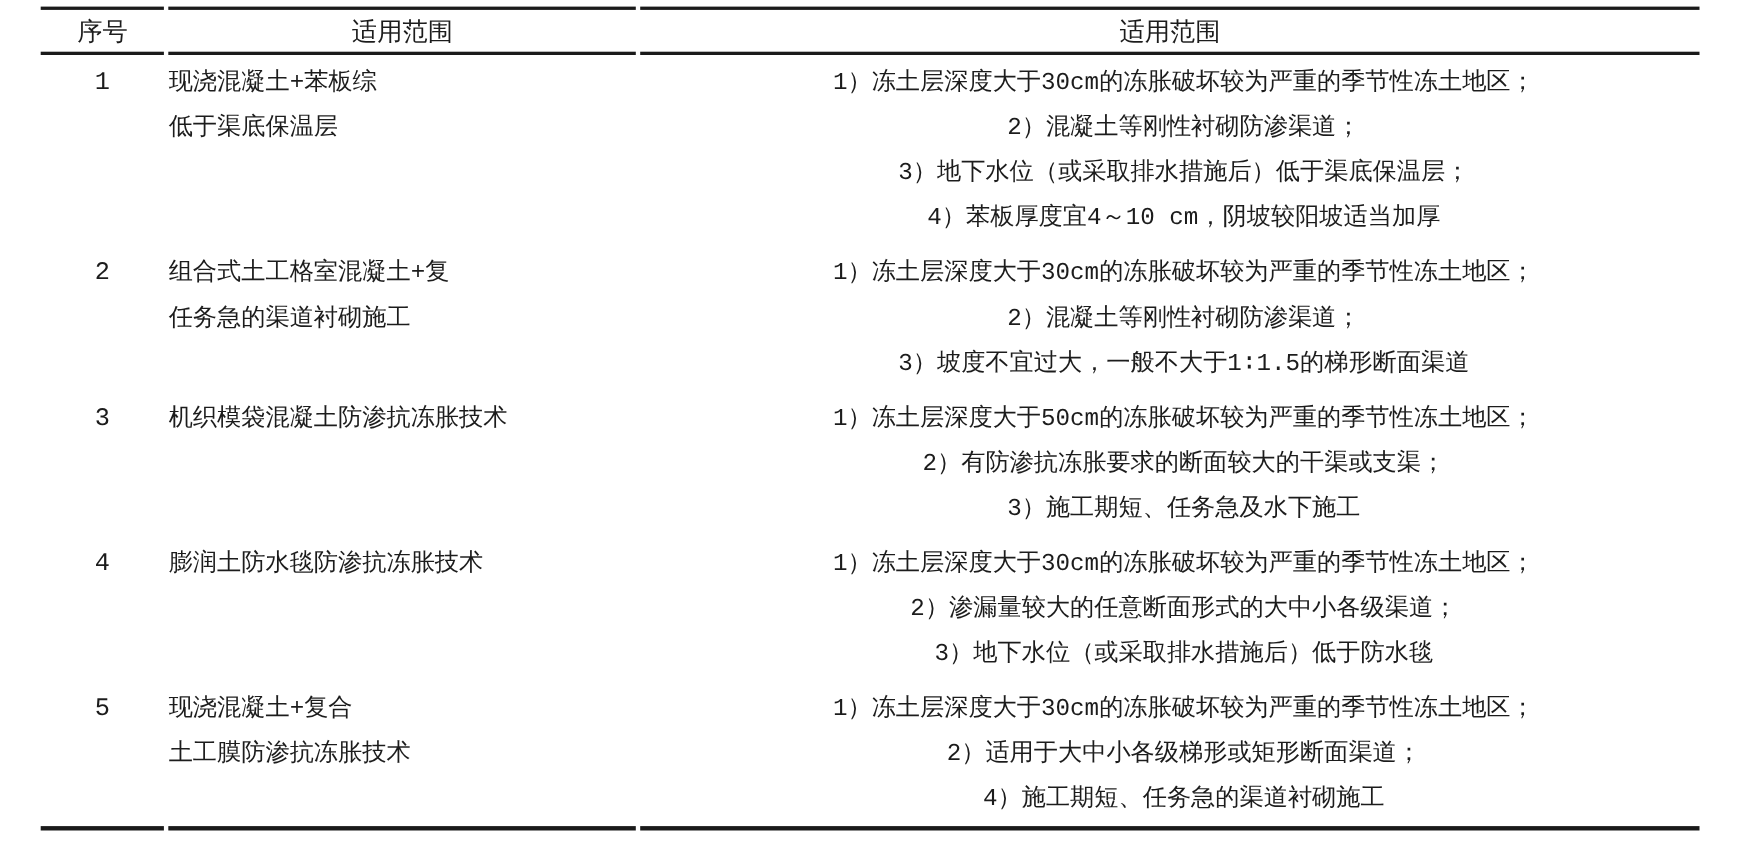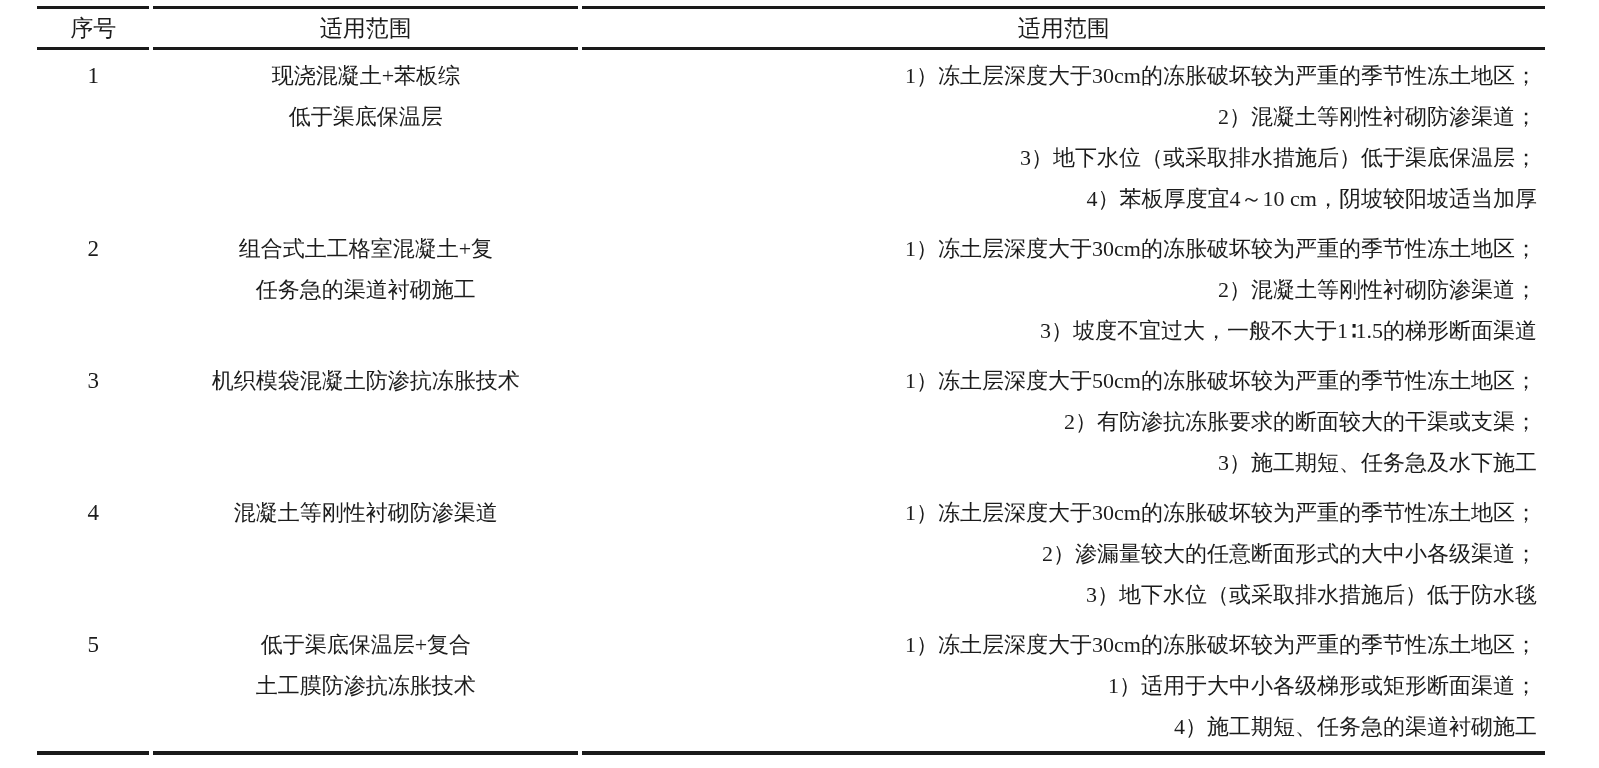--- a/index.html
+++ b/index.html
@@ -16,20 +16,21 @@
     position: absolute;
     left: 33px;
     top: 6px;
     width: 1516px;
   }
   table.tech-table {
     border-collapse: separate;
     border-spacing: 4px 0;
     table-layout: fixed;
     width: 1516px;
+    font-family: Liberation Mono, monospace;
   }
   col.c-index { width: 112px; }
   col.c-tech  { width: 424px; }
   col.c-scope { width: 960px; }
 
   thead th {
     border-top: 3px solid #1a1a1a;
     border-bottom: 3px solid #1a1a1a;
     height: 38px;
     font-weight: normal;
@@ -45,24 +46,24 @@
     line-height: 41px;
   }
   tbody tr:last-child td {
     border-bottom: 4px solid #1a1a1a;
   }
   td.num {
     text-align: center;
     font-size: 23px;
   }
   td.tech {
-    text-align: center;
+    text-align: left;
   }
   td.scope {
-    text-align: right;
+    text-align: center;
     padding-left: 33px;
     padding-right: 8px;
   }
   .tech-line, .scope-item {
     white-space: nowrap;
   }
 </style>
 </head>
 <body>
 
@@ -113,35 +114,35 @@
           </td>
           <td class="scope">
             <div class="scope-item">1）冻土层深度大于50cm的冻胀破坏较为严重的季节性冻土地区；</div>
             <div class="scope-item">2）有防渗抗冻胀要求的断面较大的干渠或支渠；</div>
             <div class="scope-item">3）施工期短、任务急及水下施工</div>
           </td>
         </tr>
         <tr>
           <td class="num"><span>4</span></td>
           <td class="tech">
-            <div class="tech-line">混凝土等刚性衬砌防渗渠道</div>
+            <div class="tech-line">膨润土防水毯防渗抗冻胀技术</div>
           </td>
           <td class="scope">
             <div class="scope-item">1）冻土层深度大于30cm的冻胀破坏较为严重的季节性冻土地区；</div>
             <div class="scope-item">2）渗漏量较大的任意断面形式的大中小各级渠道；</div>
             <div class="scope-item">3）地下水位（或采取排水措施后）低于防水毯</div>
           </td>
         </tr>
         <tr>
           <td class="num"><span>5</span></td>
           <td class="tech">
-            <div class="tech-line">低于渠底保温层+复合</div>
+            <div class="tech-line">现浇混凝土+复合</div>
             <div class="tech-line">土工膜防渗抗冻胀技术</div>
           </td>
           <td class="scope">
             <div class="scope-item">1）冻土层深度大于30cm的冻胀破坏较为严重的季节性冻土地区；</div>
-            <div class="scope-item">1）适用于大中小各级梯形或矩形断面渠道；</div>
+            <div class="scope-item">2）适用于大中小各级梯形或矩形断面渠道；</div>
             <div class="scope-item">4）施工期短、任务急的渠道衬砌施工</div>
           </td>
         </tr>
       </tbody>
   </table>
 </div>
 
 </body></html>

